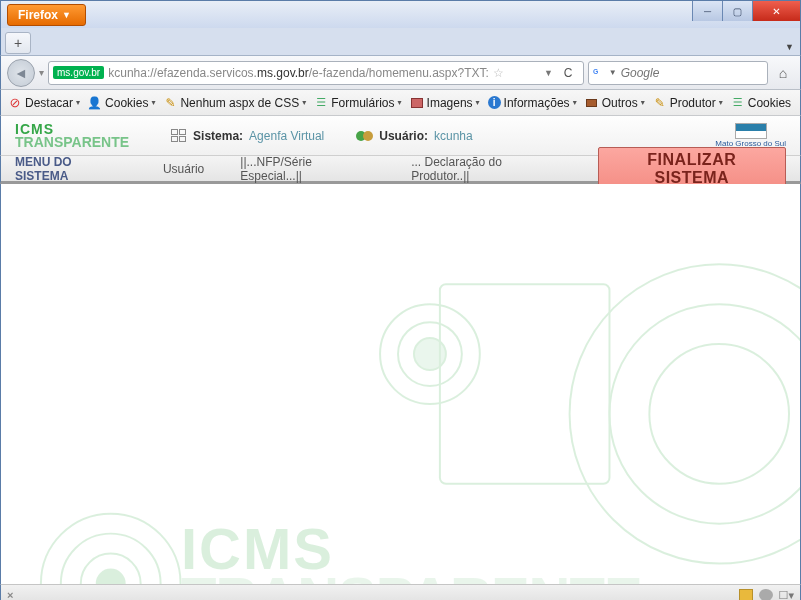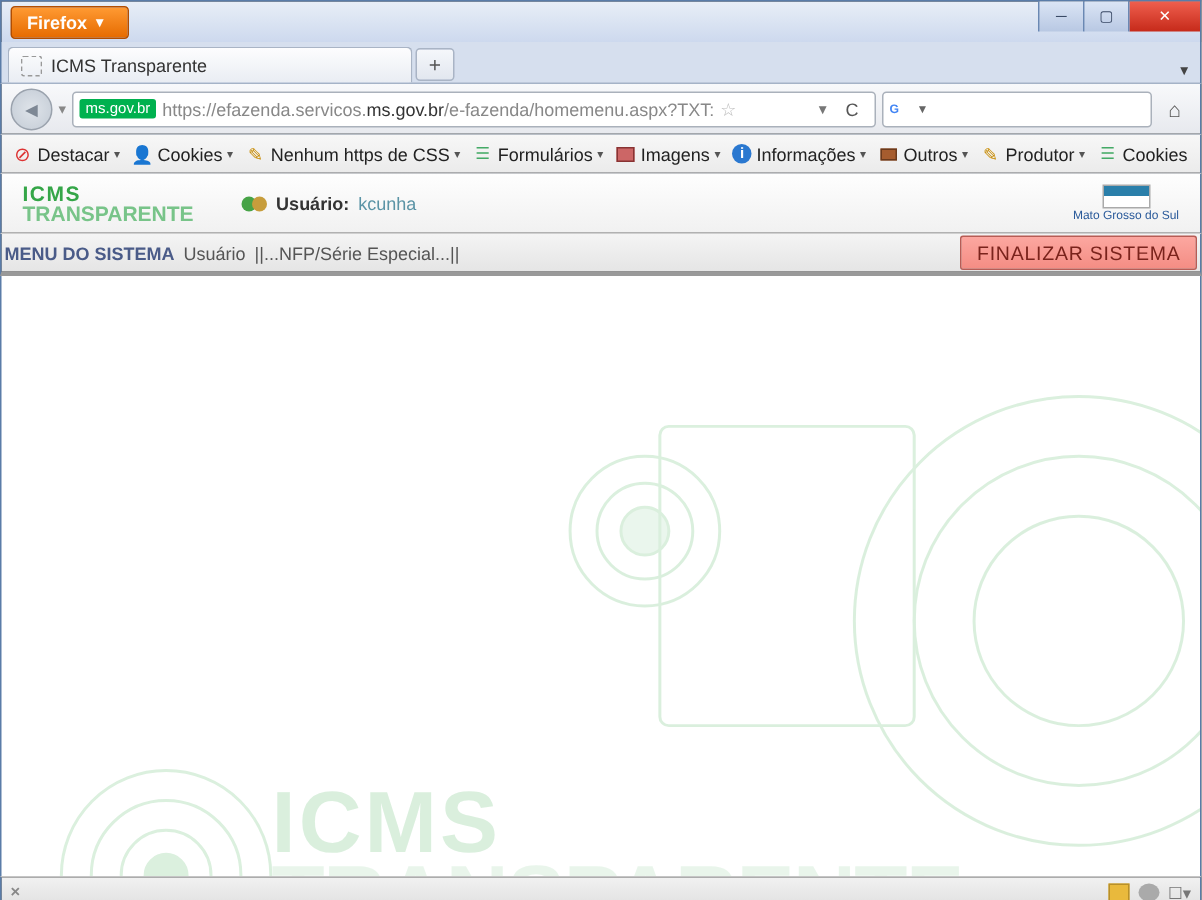--- a/index.html
+++ b/index.html
@@ -60,24 +60,24 @@
   .ico-windows div { position:absolute; width:7px; height:6px; border:1px solid #888;}
   .ico-windows .a{top:0;left:0;} .ico-windows .b{top:0;left:8px;} .ico-windows .c{top:7px;left:0;} .ico-windows .d{top:7px;left:8px;}
   .ico-users { display:flex; }
   .ico-users span{width:10px;height:10px;border-radius:50%;display:inline-block;}
   .ico-users .u1{background:#47a347;margin-right:-3px;}
   .ico-users .u2{background:#c79d3c;}
   .ms-logo { margin-left:auto; text-align:center; font-size:8px; color:#2a5a9a; }
   .ms-flag { width:32px; height:16px; background:linear-gradient(#2a7faa 50%, #fff 50%); border:1px solid #aaa; margin:0 auto;}
 
   
-  .menubar { height:28px; background:linear-gradient(#f4f4f4,#e5e5e5); border-bottom:3px solid #999; border-left:1px solid #5a7ca8; border-right:1px solid #5a7ca8; display:flex; align-items:center; padding:0 2px; gap:6px; font-size:12px; }
+  .menubar { height:28px; background:linear-gradient(#f4f4f4,#e5e5e5); border-bottom:3px solid #999; border-left:1px solid #5a7ca8; border-right:1px solid #5a7ca8; display:flex; align-items:center; padding:0 14px; gap:36px; font-size:12px; }
   .menubar .title { font-weight:bold; color:#4a5b88; }
   .menubar .mi { color:#555; }
-  .finalize { margin-left:auto; background:linear-gradient(#fca7a0,#f48d84); border:1px solid #b75c55; padding:3px 10px; font-size:13px; font-weight:normal; color:#7a231c; letter-spacing:0.5px; border-radius:2px; }
+  .finalize { margin-left:auto; background:linear-gradient(#fca7a0,#f48d84); border:1px solid #b75c55; padding:3px 10px; font-size:16px; font-weight:bold; color:#7a231c; letter-spacing:0.5px; border-radius:2px; }
 
   
   .content { height: 400px; background:#fff; border-left:1px solid #5a7ca8; border-right:1px solid #5a7ca8; position:relative; overflow:hidden; }
   .wm { position:absolute; inset:0; opacity:0.18; }
   .wm svg { width:100%; height:100%; }
   .wm-text { position:absolute; left:180px; top:340px; font-family: Arial; font-weight:bold; }
   .wm-text .l1 { font-size:58px; color:#39a94b; letter-spacing:2px; line-height:0.85;}
   .wm-text .l2 { font-size:58px; color:#88cc96; letter-spacing:-1px; line-height:0.85;}
 
   
@@ -97,67 +97,64 @@
     <span class="chev">▼</span>
   </div>
   <div class="win-ctrls">
     <div>─</div>
     <div>▢</div>
     <div class="close">✕</div>
   </div>
 </div>
 
 <div class="tab-strip">
-  <div class="tab">
-    <span class="dashed"></span>
-    <span>ICMS Transparente</span>
-  </div>
   <div class="newtab">
     <span>+</span>
   </div>
   <div class="list-btn">▼</div>
 </div>
 
 <div class="navbar">
   <div class="back">◄</div>
   <div class="fwd-ch">▾</div>
   <div class="urlbox">
     <span class="id-badge">ms.gov.br</span>
     <span class="url-text">
-      <span>https://efazenda.servicos.</span><b>ms.gov.br</b><span>/e-fazenda/homemenu.aspx?TXT:</span>
+      <span>kcunha://efazenda.servicos.</span><b>ms.gov.br</b><span>/e-fazenda/homemenu.aspx?TXT:</span>
     </span>
     <span style="color:#bbb;">☆</span>
     <span class="chev-d">▼</span>
     <span class="reload">C</span>
   </div>
   <div class="searchbox">
     <span class="g-ico">
       <svg viewBox="0 0 24 24">
           <text x="0" y="16" font-size="14" font-weight="bold"><tspan fill="#4285F4">G</tspan></text>
         </svg>
     </span>
     <span style="font-size:8px;color:#666;">▼</span>
+    <input placeholder="Google" style="">
   </div>
   <div class="home-ico">⌂</div>
 </div>
 
 <div class="devbar">
   <div class="item">
     <span class="ico ico-forbid">⊘</span>
     <span>Destacar</span>
       <span class="ch">▾</span>
   </div>
   <div class="item">
     <span class="ico ico-person">👤</span>
     <span>Cookies</span>
       <span class="ch">▾</span>
   </div>
   <div class="item">
     <span class="ico ico-pencil">✎</span>
-    <span>Nenhum https de CSS</span>
+    <span>Nenhum aspx de CSS</span>
       <span class="ch">▾</span>
   </div>
   <div class="item">
     <span class="ico ico-lines">☰</span>
     <span>Formulários</span>
       <span class="ch">▾</span>
   </div>
   <div class="item">
     <span class="ico">
         <span class="ico-img"></span>
@@ -186,38 +183,49 @@
     <span class="ico ico-lines">☰</span>
     <span>Cookies</span>
   </div>
 </div>
 
 <div class="apphdr">
   <div class="logo-small">
     <div class="top">ICMS</div>
     <div class="bot">TRANSPARENTE</div>
   </div>
+  <div class="info-block" style="margin-left:30px;">
+    <span class="ico-windows">
+        <div class="a"></div>
+        <div class="b"></div>
+        <div class="c"></div>
+        <div class="d"></div>
+      </span>
+    <b>Sistema:</b>
+    <span class="val">Agenfa Virtual</span>
+  </div>
   <div class="info-block" style="margin-left:20px;">
     <span class="ico-users">
         <span class="u1"></span>
         <span class="u2"></span>
       </span>
     <b>Usuário:</b>
     <span class="val">kcunha</span>
   </div>
   <div class="ms-logo">
     <div class="ms-flag"></div>
     <div>Mato Grosso do Sul</div>
   </div>
 </div>
 
 <div class="menubar">
   <span class="title">MENU DO SISTEMA</span>
   <span class="mi" style="">Usuário</span>
   <span class="mi">||...NFP/Série Especial...||</span>
+  <span class="mi">... Declaração do Produtor..||</span>
   <button class="finalize">FINALIZAR SISTEMA</button>
 </div>
 
 <div class="content">
   <div class="wm">
     <svg viewBox="0 0 801 400">
       <g stroke="#39a94b" fill="none" stroke-width="2">
         <circle cx="110" cy="400" r="70"></circle>
           <circle cx="110" cy="400" r="50"></circle>
           <circle cx="110" cy="400" r="30"></circle>

